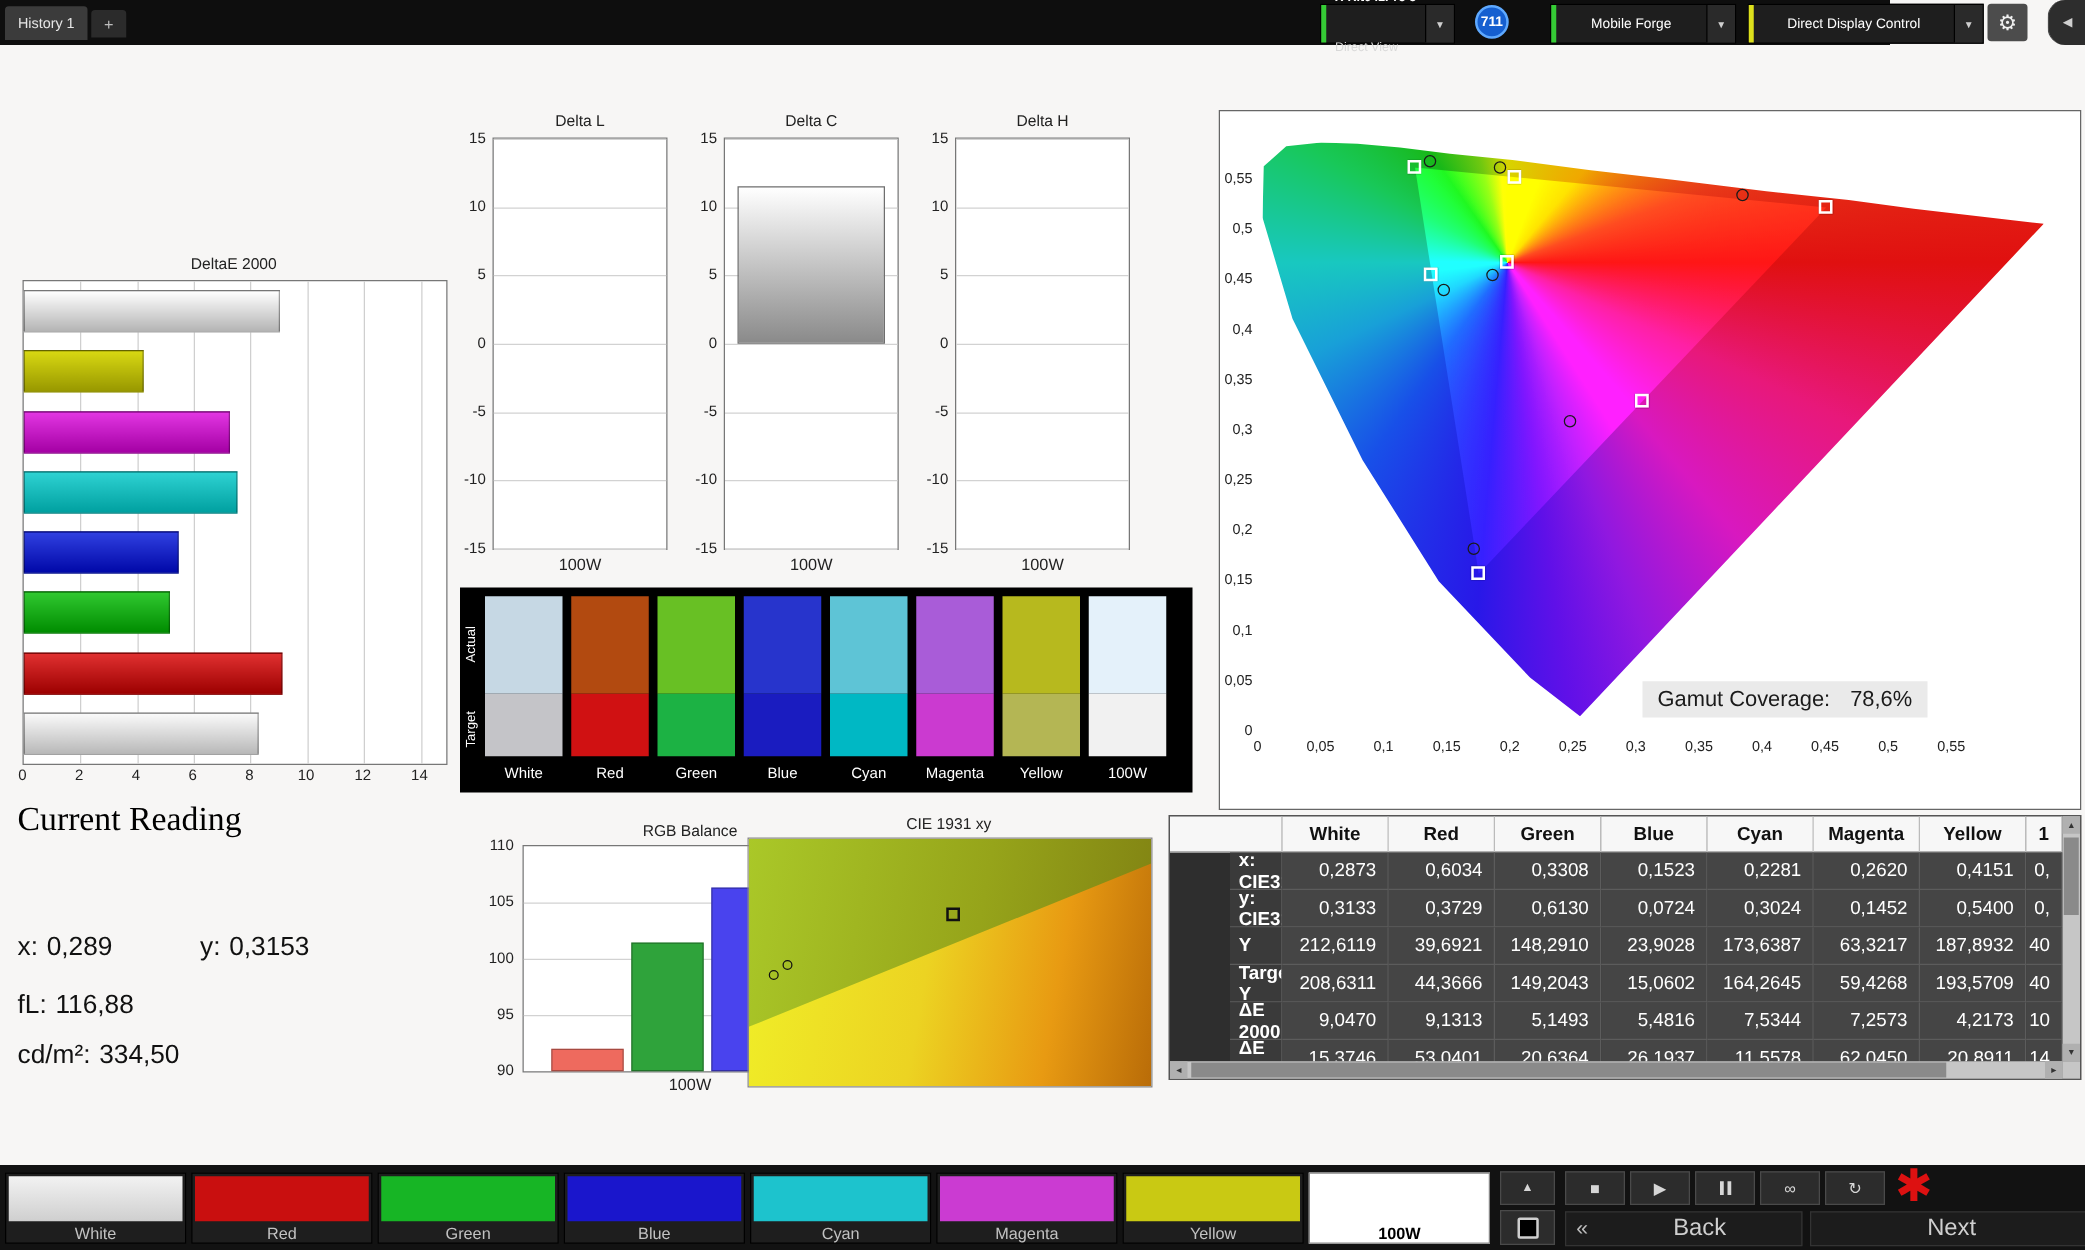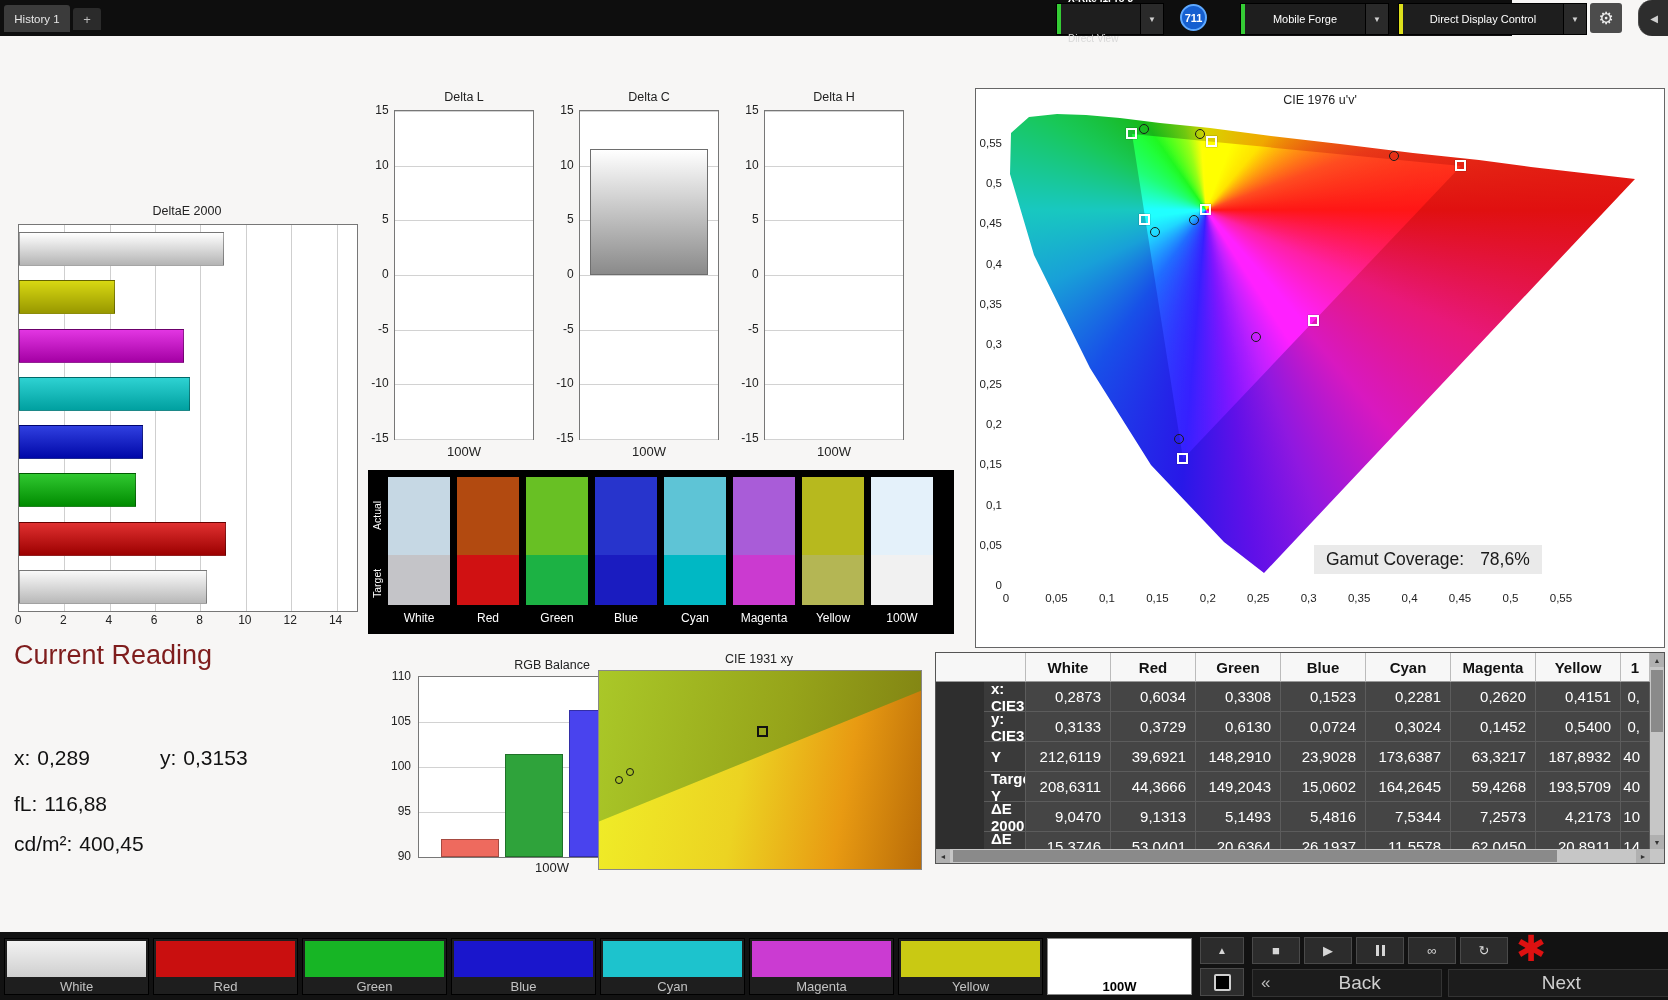--- a/index.html
+++ b/index.html
@@ -78,21 +78,21 @@
   .cie-tri{clip-path:polygon(126px 25px,455px 57px,177px 350px);filter:brightness(1.35);}
   .cie-ytick{position:absolute;left:0;width:26px;text-align:right;font-size:11.5px;color:#222;}
   .cie-xtick{position:absolute;top:503px;width:32px;text-align:center;font-size:11.5px;color:#222;}
   .cie-sq{position:absolute;width:11px;height:11px;border:2px solid #fff;box-sizing:border-box;
     box-shadow:0 0 1px rgba(0,0,0,.6);}
   .cie-ci{position:absolute;width:10px;height:10px;border:1.5px solid #1a1a1a;border-radius:50%;box-sizing:border-box;}
   .coverage{position:absolute;left:338px;top:456px;background:#eaeaea;padding:4px 12px;font-size:17.5px;
     color:#1a1a1a;display:flex;gap:16px;align-items:center;}
 
   
-  .cr-title{left:14px;top:640px;font-size:27px;color:#7f1d1d;}
+  .cr-title{left:14px;top:640px;font-size:27px;color:#000000;font-family:Liberation Serif, serif;}
   .cr-row{left:14px;font-size:21px;color:#111;display:flex;gap:7px;}
   .cr-y{position:absolute;left:146px;display:flex;gap:7px;}
 
   
   .rgb-title{left:418px;top:658px;width:268px;text-align:center;font-size:12.5px;color:#222;}
   .rgb-yticks{left:388px;top:676px;width:26px;height:180px;}
   .rgb-tick{position:absolute;right:3px;font-size:12px;color:#222;}
   .rgb-box{left:418px;top:676px;width:268px;height:180px;background:#fff;border:1px solid #777;}
   .rgb-bar{position:absolute;bottom:0;width:58px;border:1px solid rgba(0,0,0,.3);box-sizing:border-box;}
   .rgb-xlabel{left:418px;top:860px;width:268px;text-align:center;font-size:13px;color:#222;}
@@ -353,21 +353,20 @@
         </div>
         <div class="sw-col">
           <div class="sw-a" style="background: rgb(228, 241, 250);"></div>
           <div class="sw-t" style="background: rgb(241, 241, 241);"></div>
           <div class="sw-l">100W</div>
         </div>
       </div>
   </div>
 
   <div class="abs cie-panel">
-    <div class="cie-title">CIE 1976 u'v'</div>
     <div class="cie-plot">
       <div class="cie-fill cie-locus"></div>
       <div class="cie-fill cie-tri"></div>
     <div class="cie-sq" style="left: 193.782px; top: 94.9152px;"></div>
         <div class="cie-sq" style="left: 449.059px; top: 50.7172px;"></div>
         <div class="cie-sq" style="left: 120.125px; top: 18.5732px;"></div>
         <div class="cie-sq" style="left: 170.575px; top: 344.031px;"></div>
         <div class="cie-sq" style="left: 133.242px; top: 105.362px;"></div>
         <div class="cie-sq" style="left: 301.745px; top: 205.812px;"></div>
         <div class="cie-sq" style="left: 199.836px; top: 26.6092px;"></div>
@@ -417,21 +416,21 @@
       <span>y:</span>
       <span>0,3153</span>
     </span>
   </div>
   <div class="abs cr-row" style="top:792px;">
     <span>fL:</span>
     <span>116,88</span>
   </div>
   <div class="abs cr-row" style="top:832px;">
     <span>cd/m²:</span>
-    <span>400,45</span>
+    <span>334,50</span>
   </div>
 
   <div class="abs rgb-title">RGB Balance</div>
   <div class="abs rgb-yticks">
       <div class="rgb-tick" style="top: -7px;">110</div>
       <div class="rgb-tick" style="top: 38px;">105</div>
       <div class="rgb-tick" style="top: 83px;">100</div>
       <div class="rgb-tick" style="top: 128px;">95</div>
       <div class="rgb-tick" style="top: 173px; margin-left: 16px;">90</div>
     </div>

